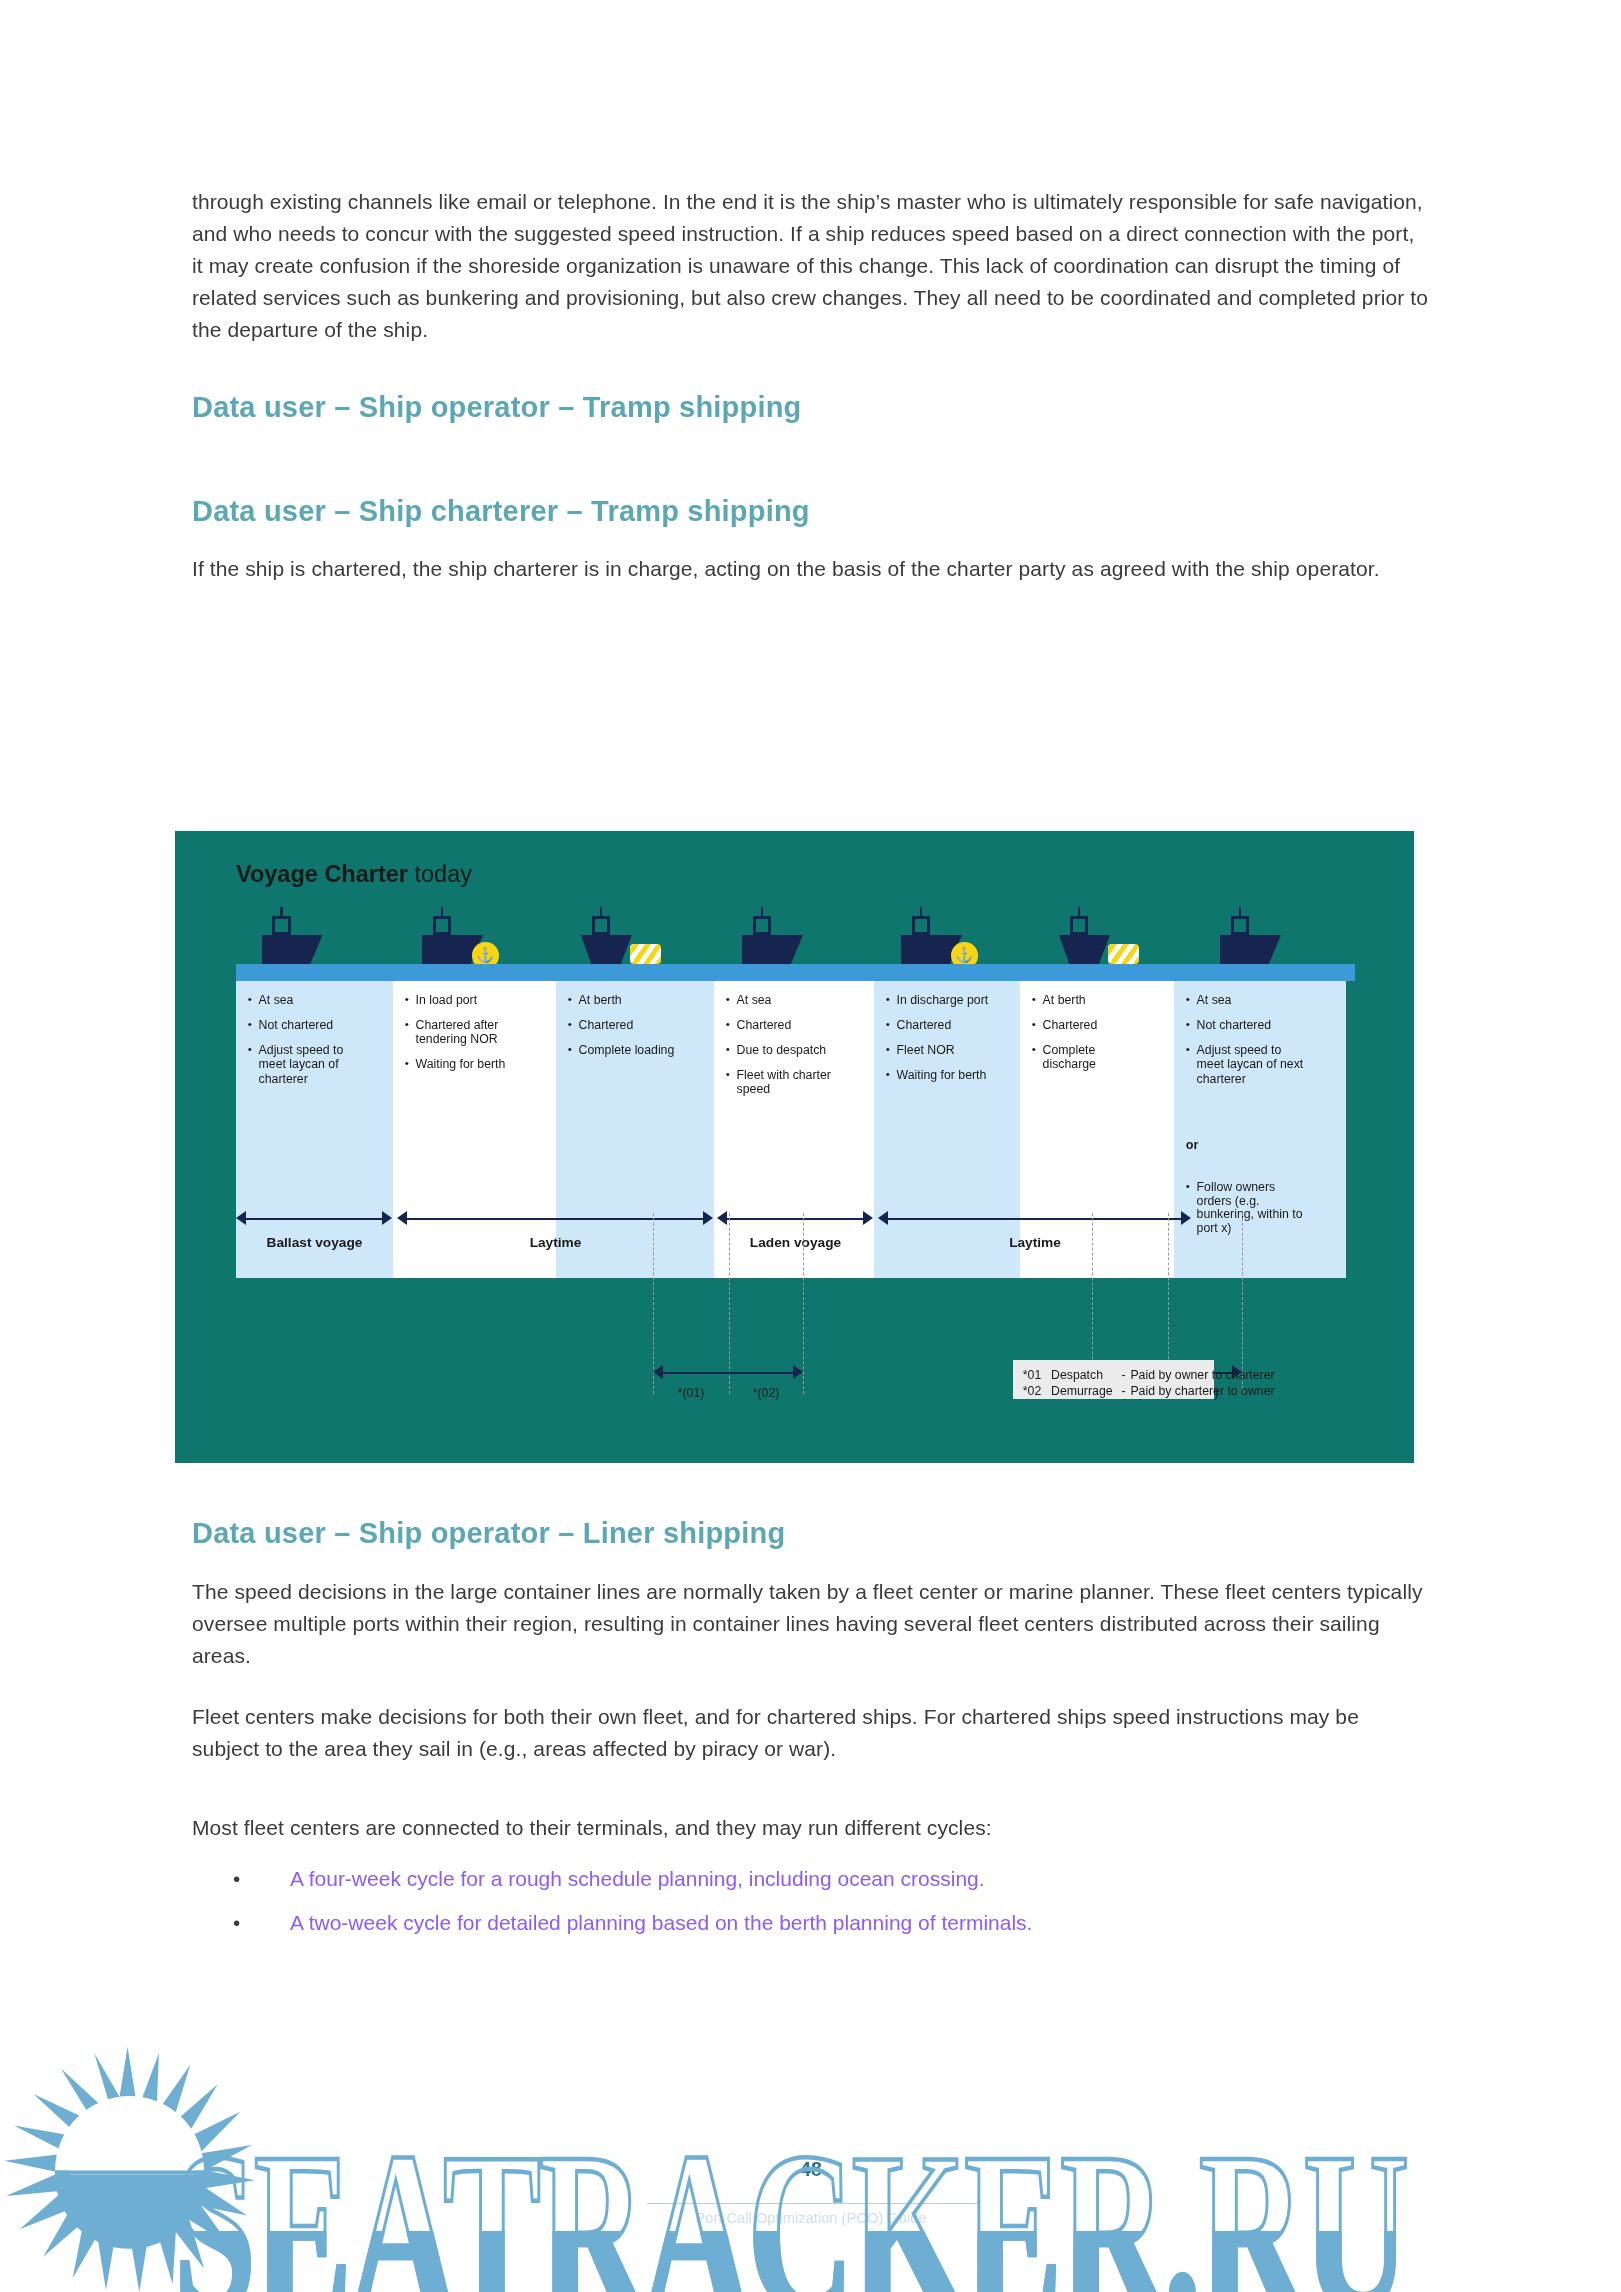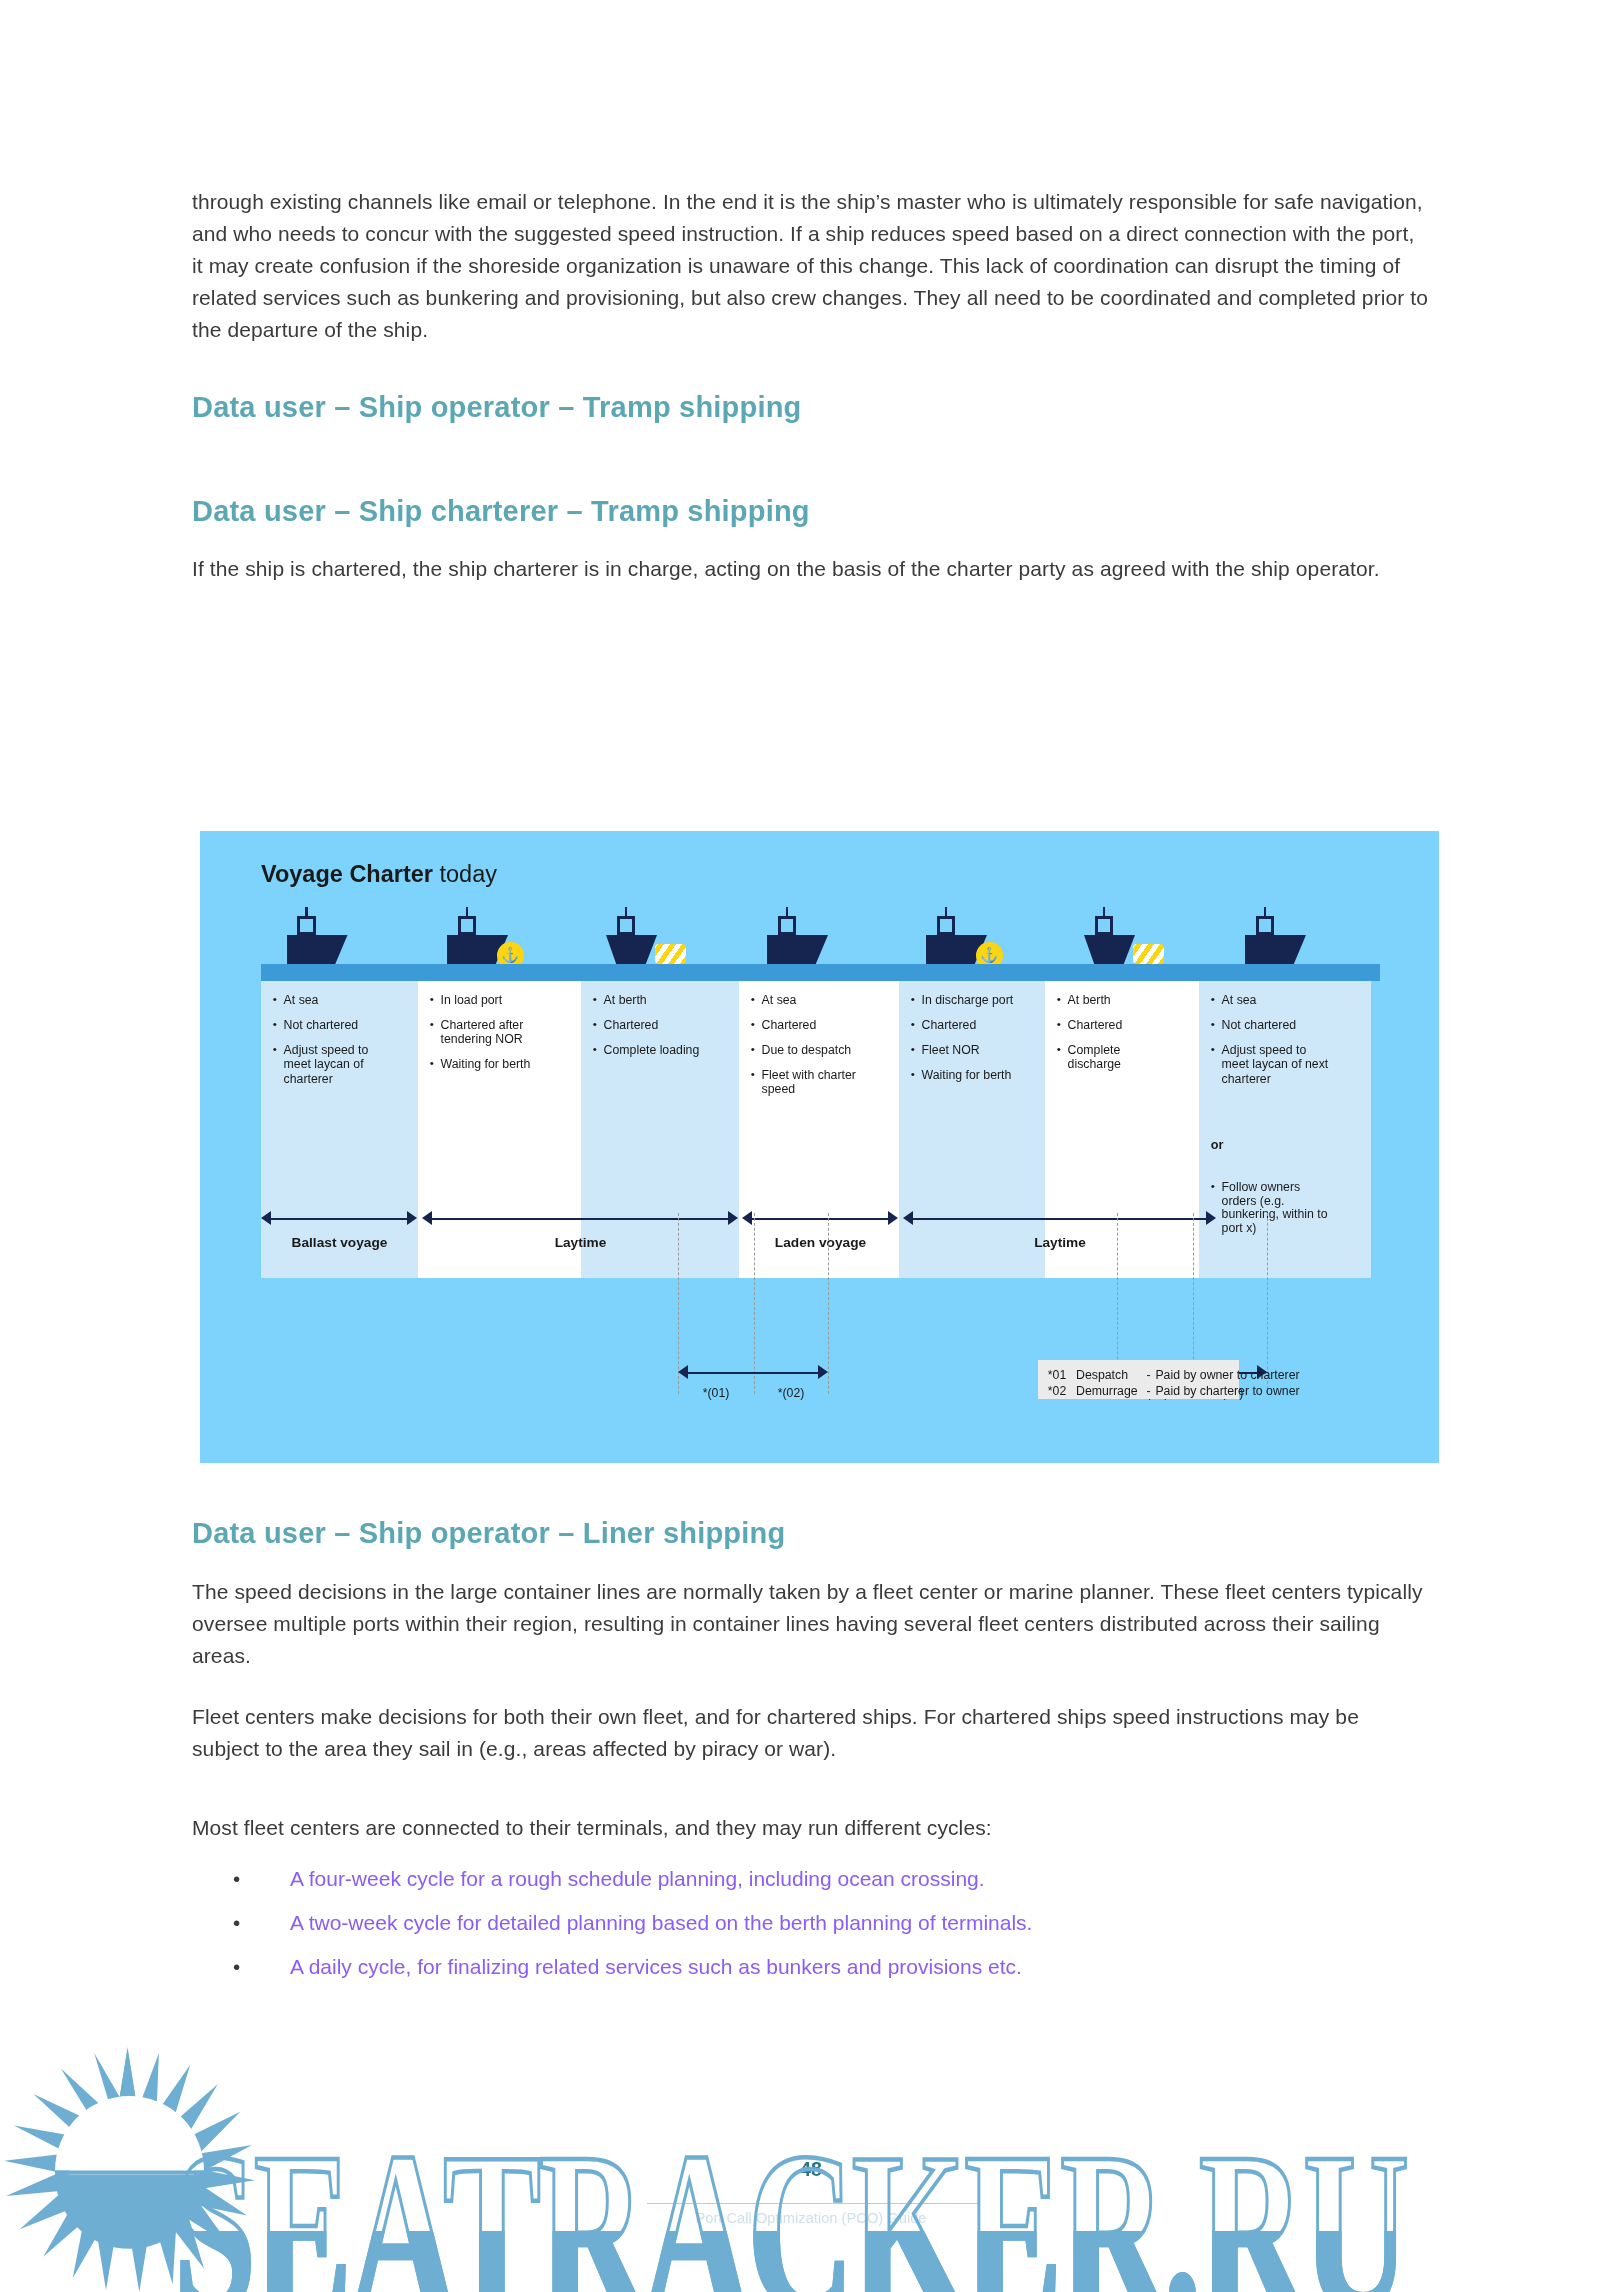--- a/index.html
+++ b/index.html
@@ -46,23 +46,23 @@
     content:"\2022";
     position:absolute;
     left:41px; top:0;
     font-size:20.6px;
     color:#3b3b3b;
   }
 
   
   .figure {
     position:absolute;
-    left:200px; top:831px;
+    left:175px; top:831px;
     width:1239px; height:632px;
-    background:#7dd3fc;
+    background:#0f766e;
   }
   .fig-title {
     position:absolute; left:61px; top:30px;
     font-size:23.5px; color:#1a1a1a;
   }
   .fig-title b { font-weight:700; }
   .fig-title span.light { font-weight:400; }
 
   
   .water {
@@ -458,21 +458,20 @@
     <div class="sp-b"></div>
     <p class="body">The speed decisions in the large container lines are normally taken by a fleet center or marine planner. These fleet centers typically oversee multiple ports within their region, resulting in container lines having several fleet centers distributed across their sailing areas.</p>
     <div style="height:29px;"></div>
     <p class="body">Fleet centers make decisions for both their own fleet, and for chartered ships. For chartered ships speed instructions may be subject to the area they sail in (e.g., areas affected by piracy or war).</p>
     <div style="height:47px;"></div>
     <p class="body">Most fleet centers are connected to their terminals, and they may run different cycles:</p>
     <div style="height:13.7px;"></div>
     <ul class="bullets">
       <li>A four-week cycle for a rough schedule planning, including ocean crossing.</li>
       <li>A two-week cycle for detailed planning based on the berth planning of terminals.</li>
-      <li>A daily cycle, for finalizing related services such as bunkers and provisions etc.</li>
     </ul>
   </div>
 
   <div class="page-num">48</div>
   <div class="foot-rule"></div>
   <div class="foot-text">Port Call Optimization (PCO) Guide</div>
 
   <div class="wm">
     <svg width="255" height="245" viewBox="0 0 260 250" style="position:absolute;left:2px;top:7.8px;">
       <g fill="#6eaed2">

